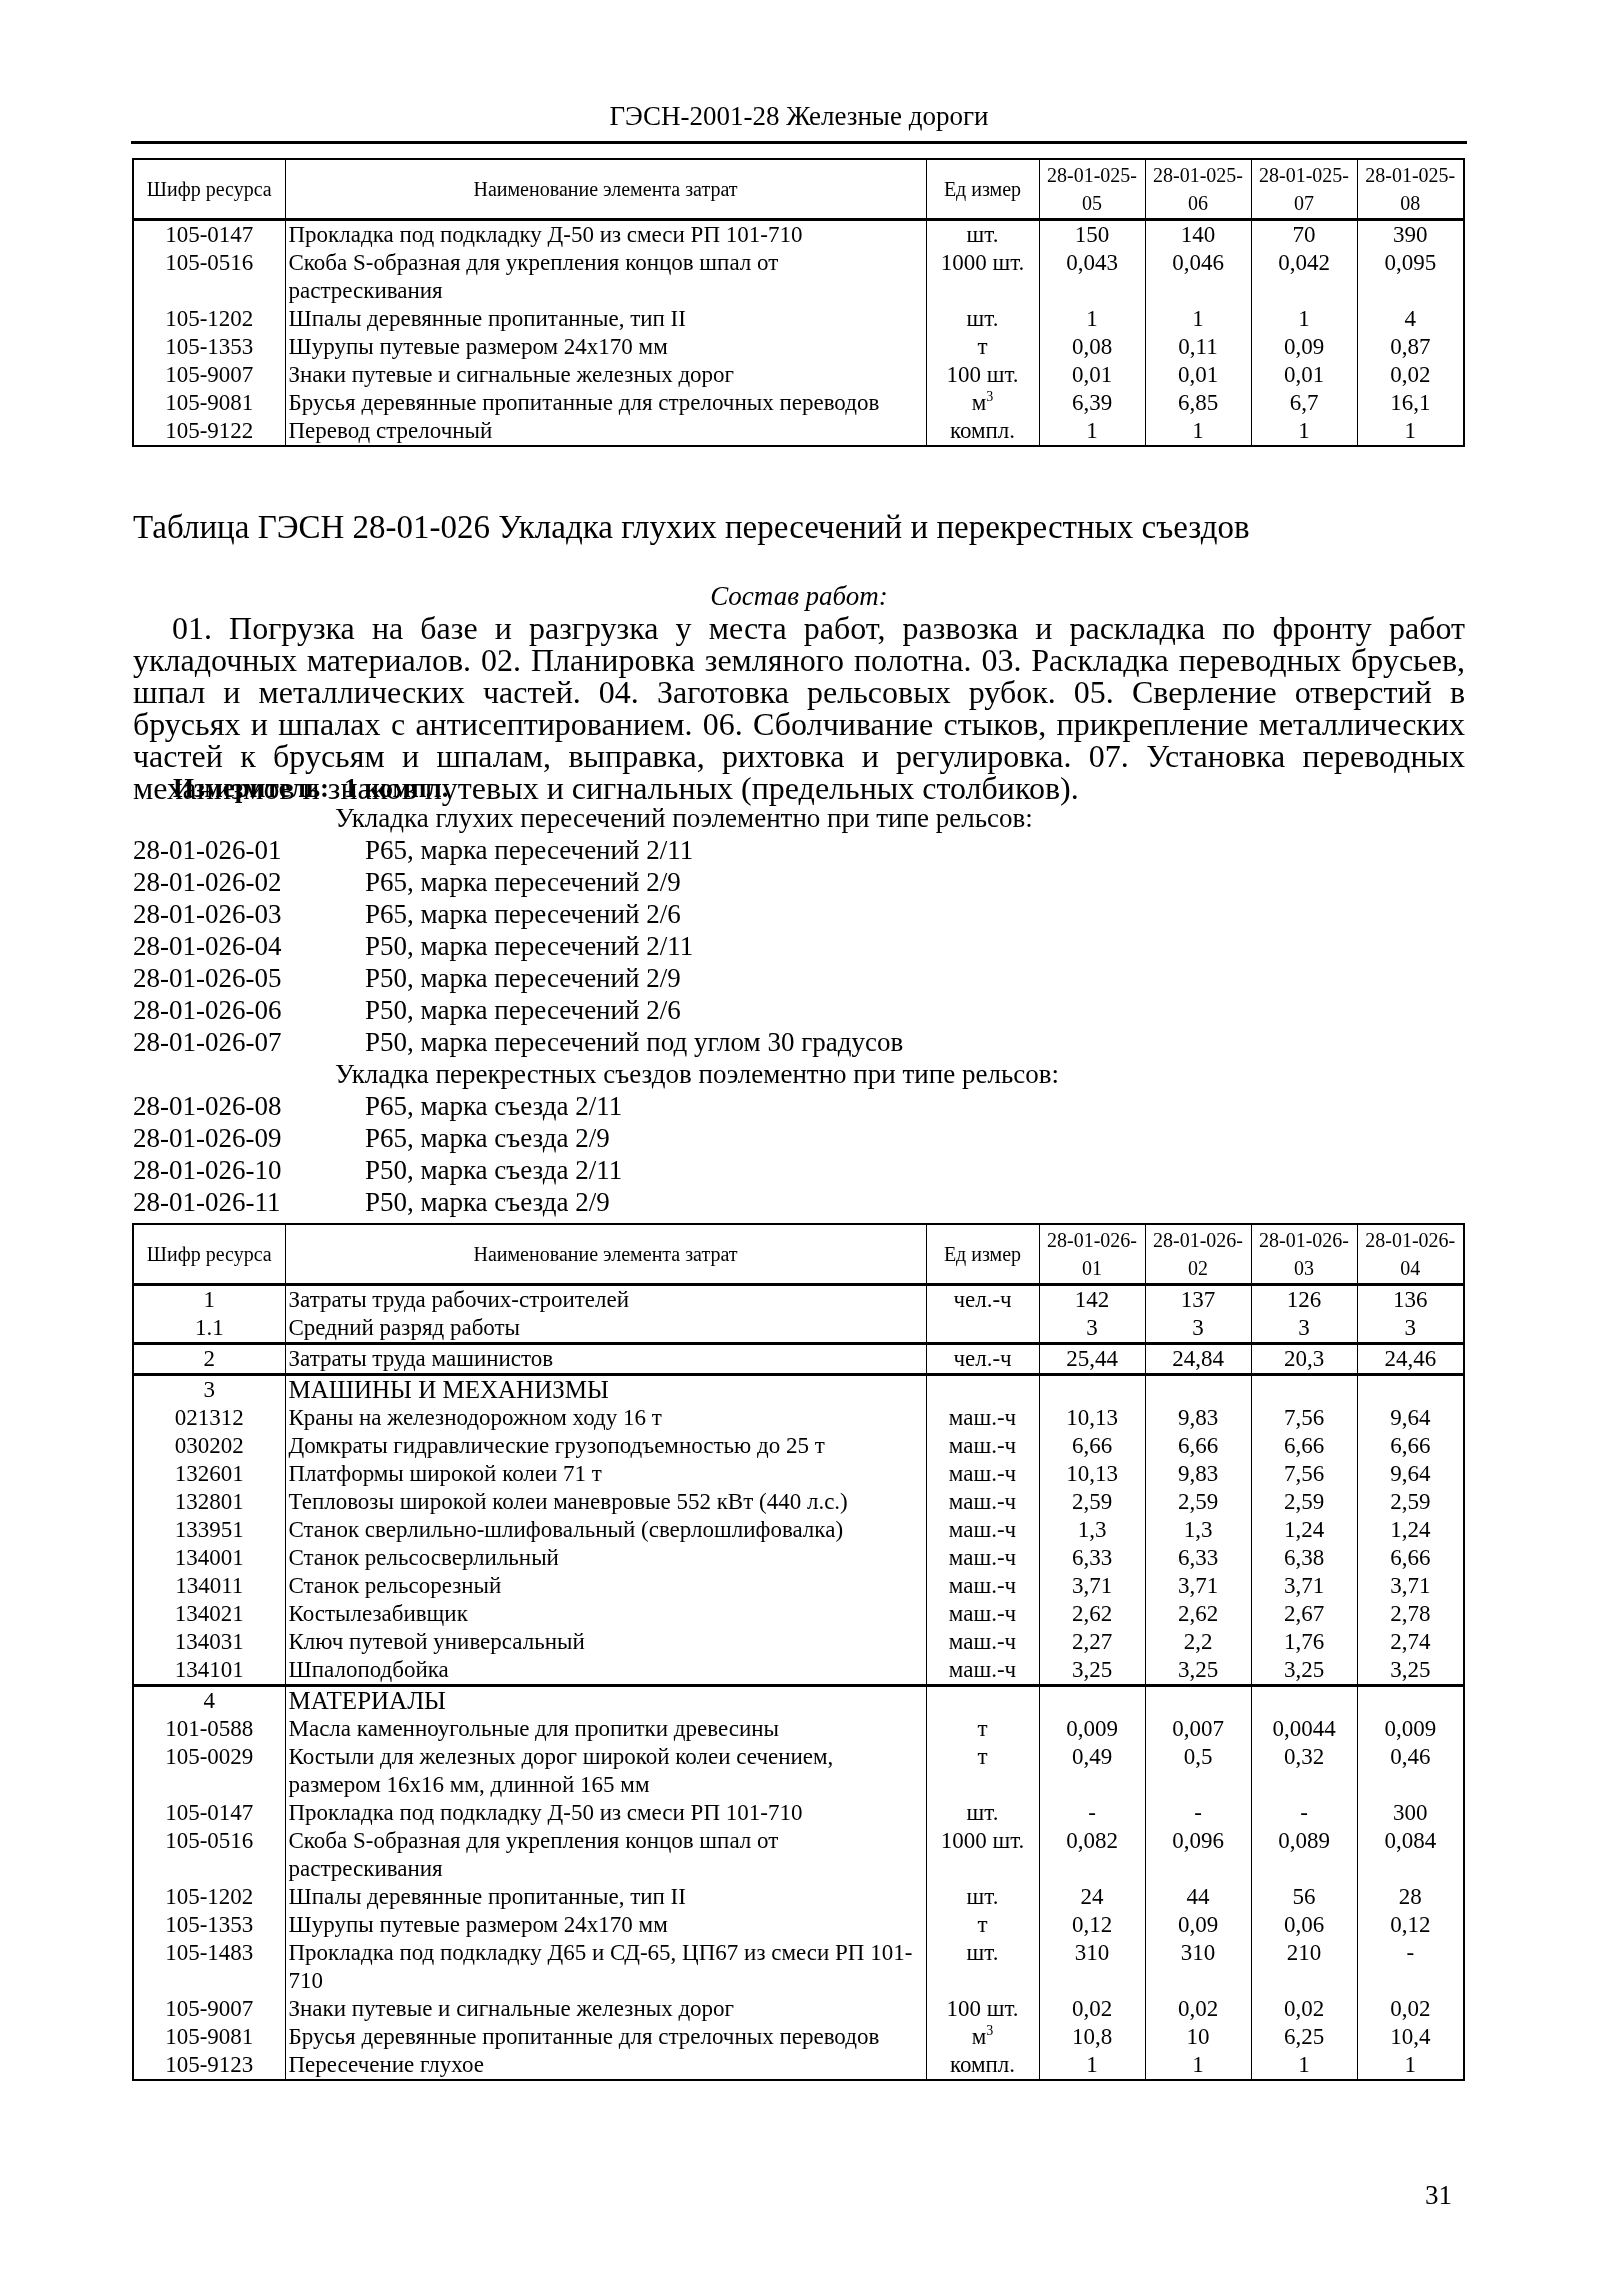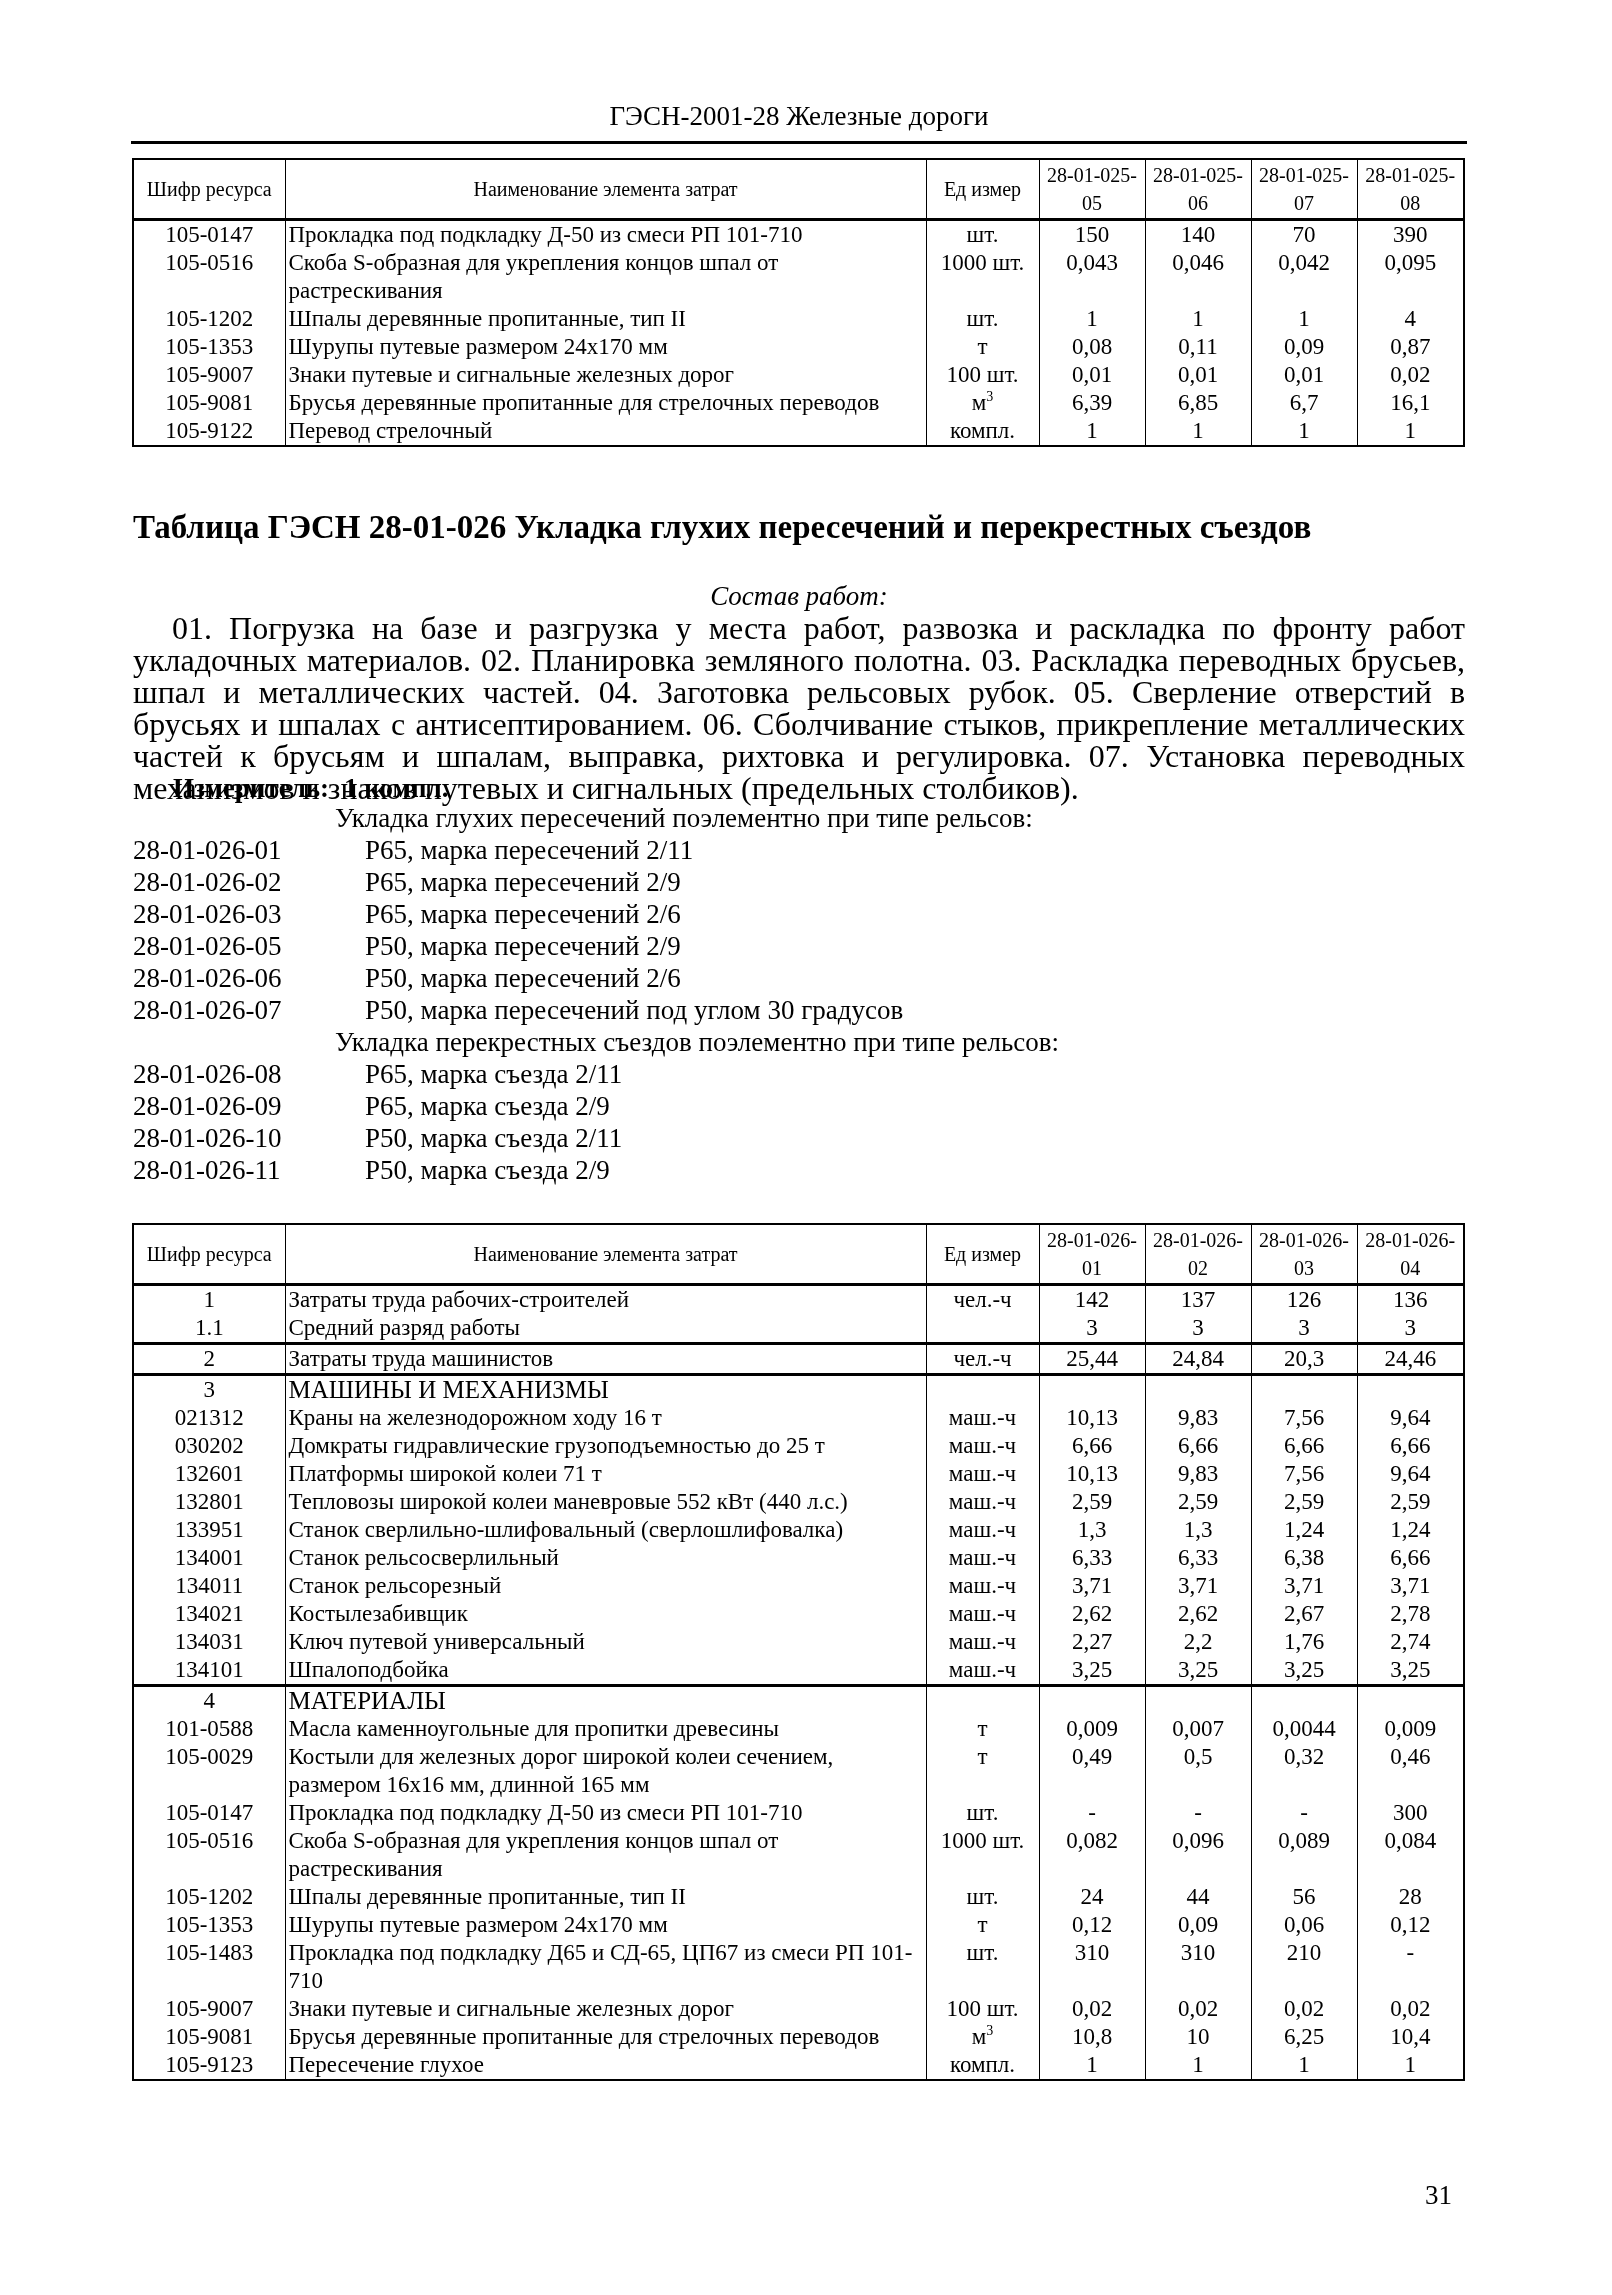--- a/index.html
+++ b/index.html
@@ -35,21 +35,21 @@
   tr.group-start td { border-top: 3px solid #000; }
   td.section { font-weight: bold; font-size: 25px; padding-left: 15px; }
   td.section-code { font-weight: bold; }
   sup { font-size: 14px; line-height: 0; }
 
   #t1 { left: 132px; top: 158px; width: 1332px; }
   #t2 { left: 132px; top: 1223px; width: 1332px; }
 
   .title {
     position: absolute; left: 133px; top: 508px;
-    font-weight: bold; font-size: 33px; line-height: 39px;
+    font-weight: normal; font-size: 33px; line-height: 39px;
   }
   .work-label {
     position: absolute; left: 133px; top: 580px; width: 1332px;
     text-align: center; font-style: italic; font-size: 27px; line-height: 32px;
   }
   .work-text {
     position: absolute; left: 133px; top: 612px; width: 1332px;
     font-size: 32px; line-height: 32px; text-align: justify; text-indent: 39px;
   }
   .meter {
@@ -177,20 +177,24 @@
       </div>
       <div class="row">
         <span class="vcode">28-01-026-02</span>
         <span>Р65, марка пересечений 2/9</span>
       </div>
       <div class="row">
         <span class="vcode">28-01-026-03</span>
         <span>Р65, марка пересечений 2/6</span>
       </div>
       <div class="row">
+        <span class="vcode">28-01-026-04</span>
+        <span>Р50, марка пересечений 2/11</span>
+      </div>
+      <div class="row">
         <span class="vcode">28-01-026-05</span>
         <span>Р50, марка пересечений 2/9</span>
       </div>
       <div class="row">
         <span class="vcode">28-01-026-06</span>
         <span>Р50, марка пересечений 2/6</span>
       </div>
       <div class="row">
         <span class="vcode">28-01-026-07</span>
         <span>Р50, марка пересечений под углом 30 градусов</span>

